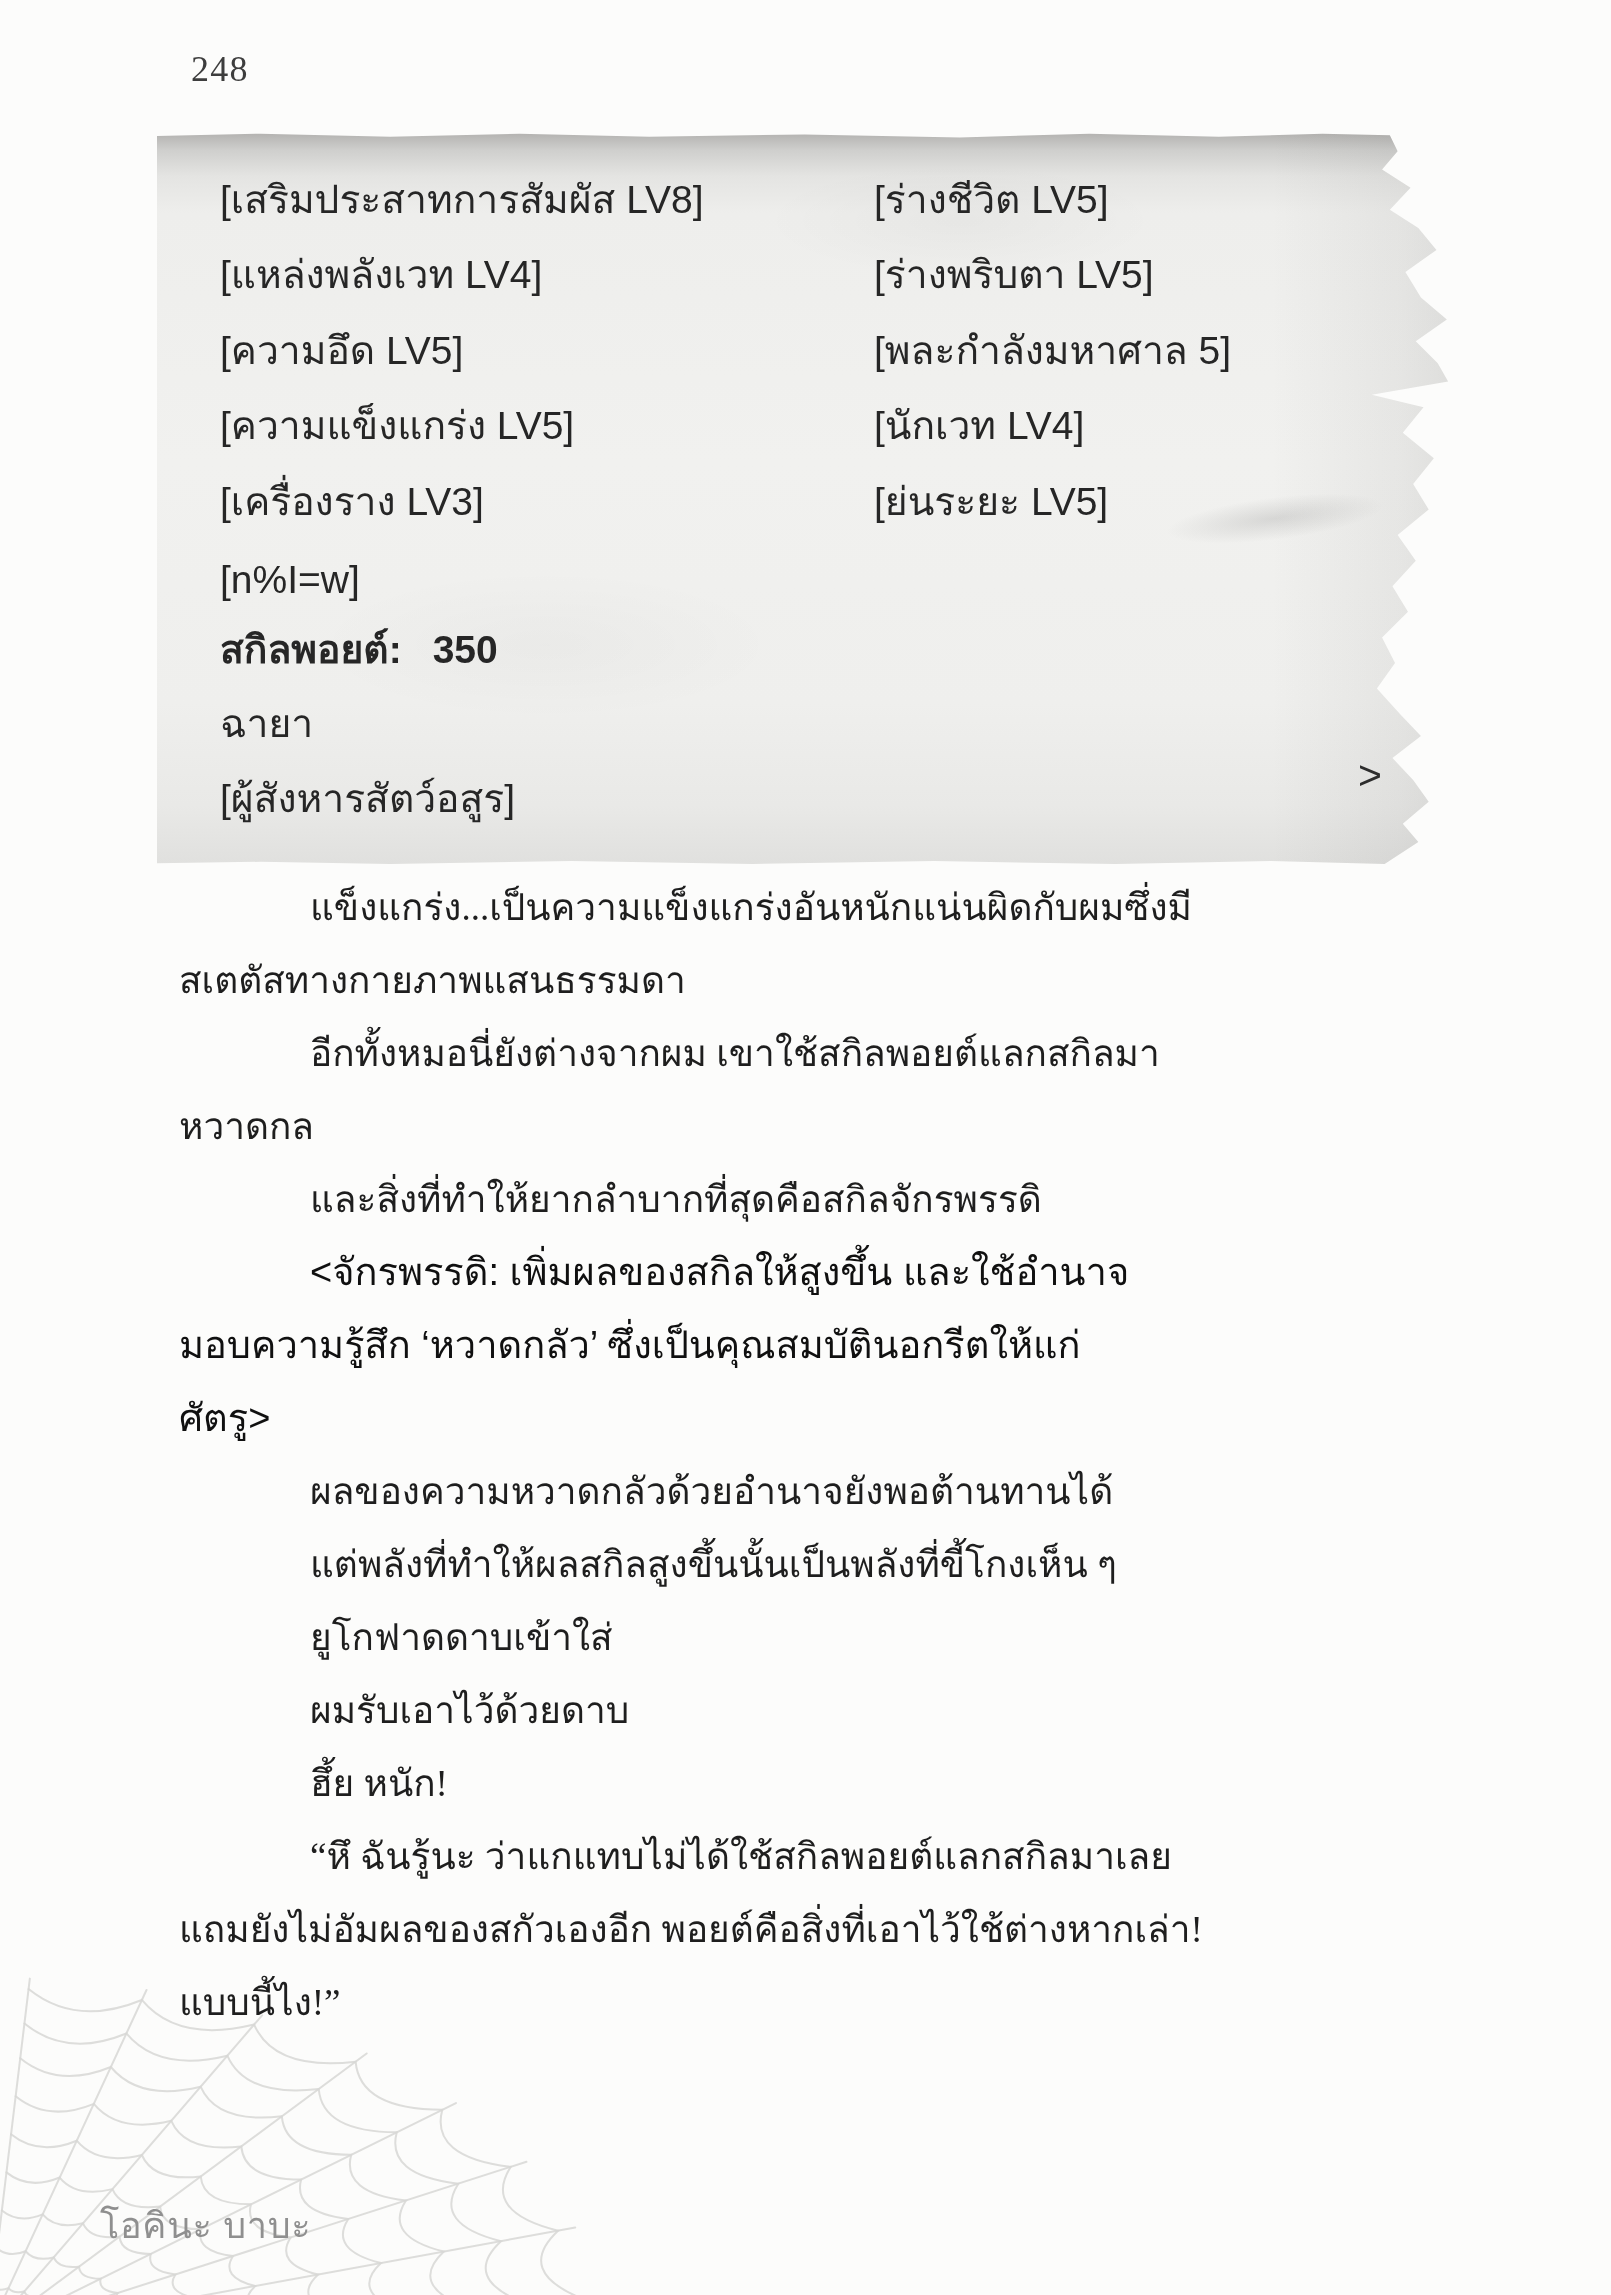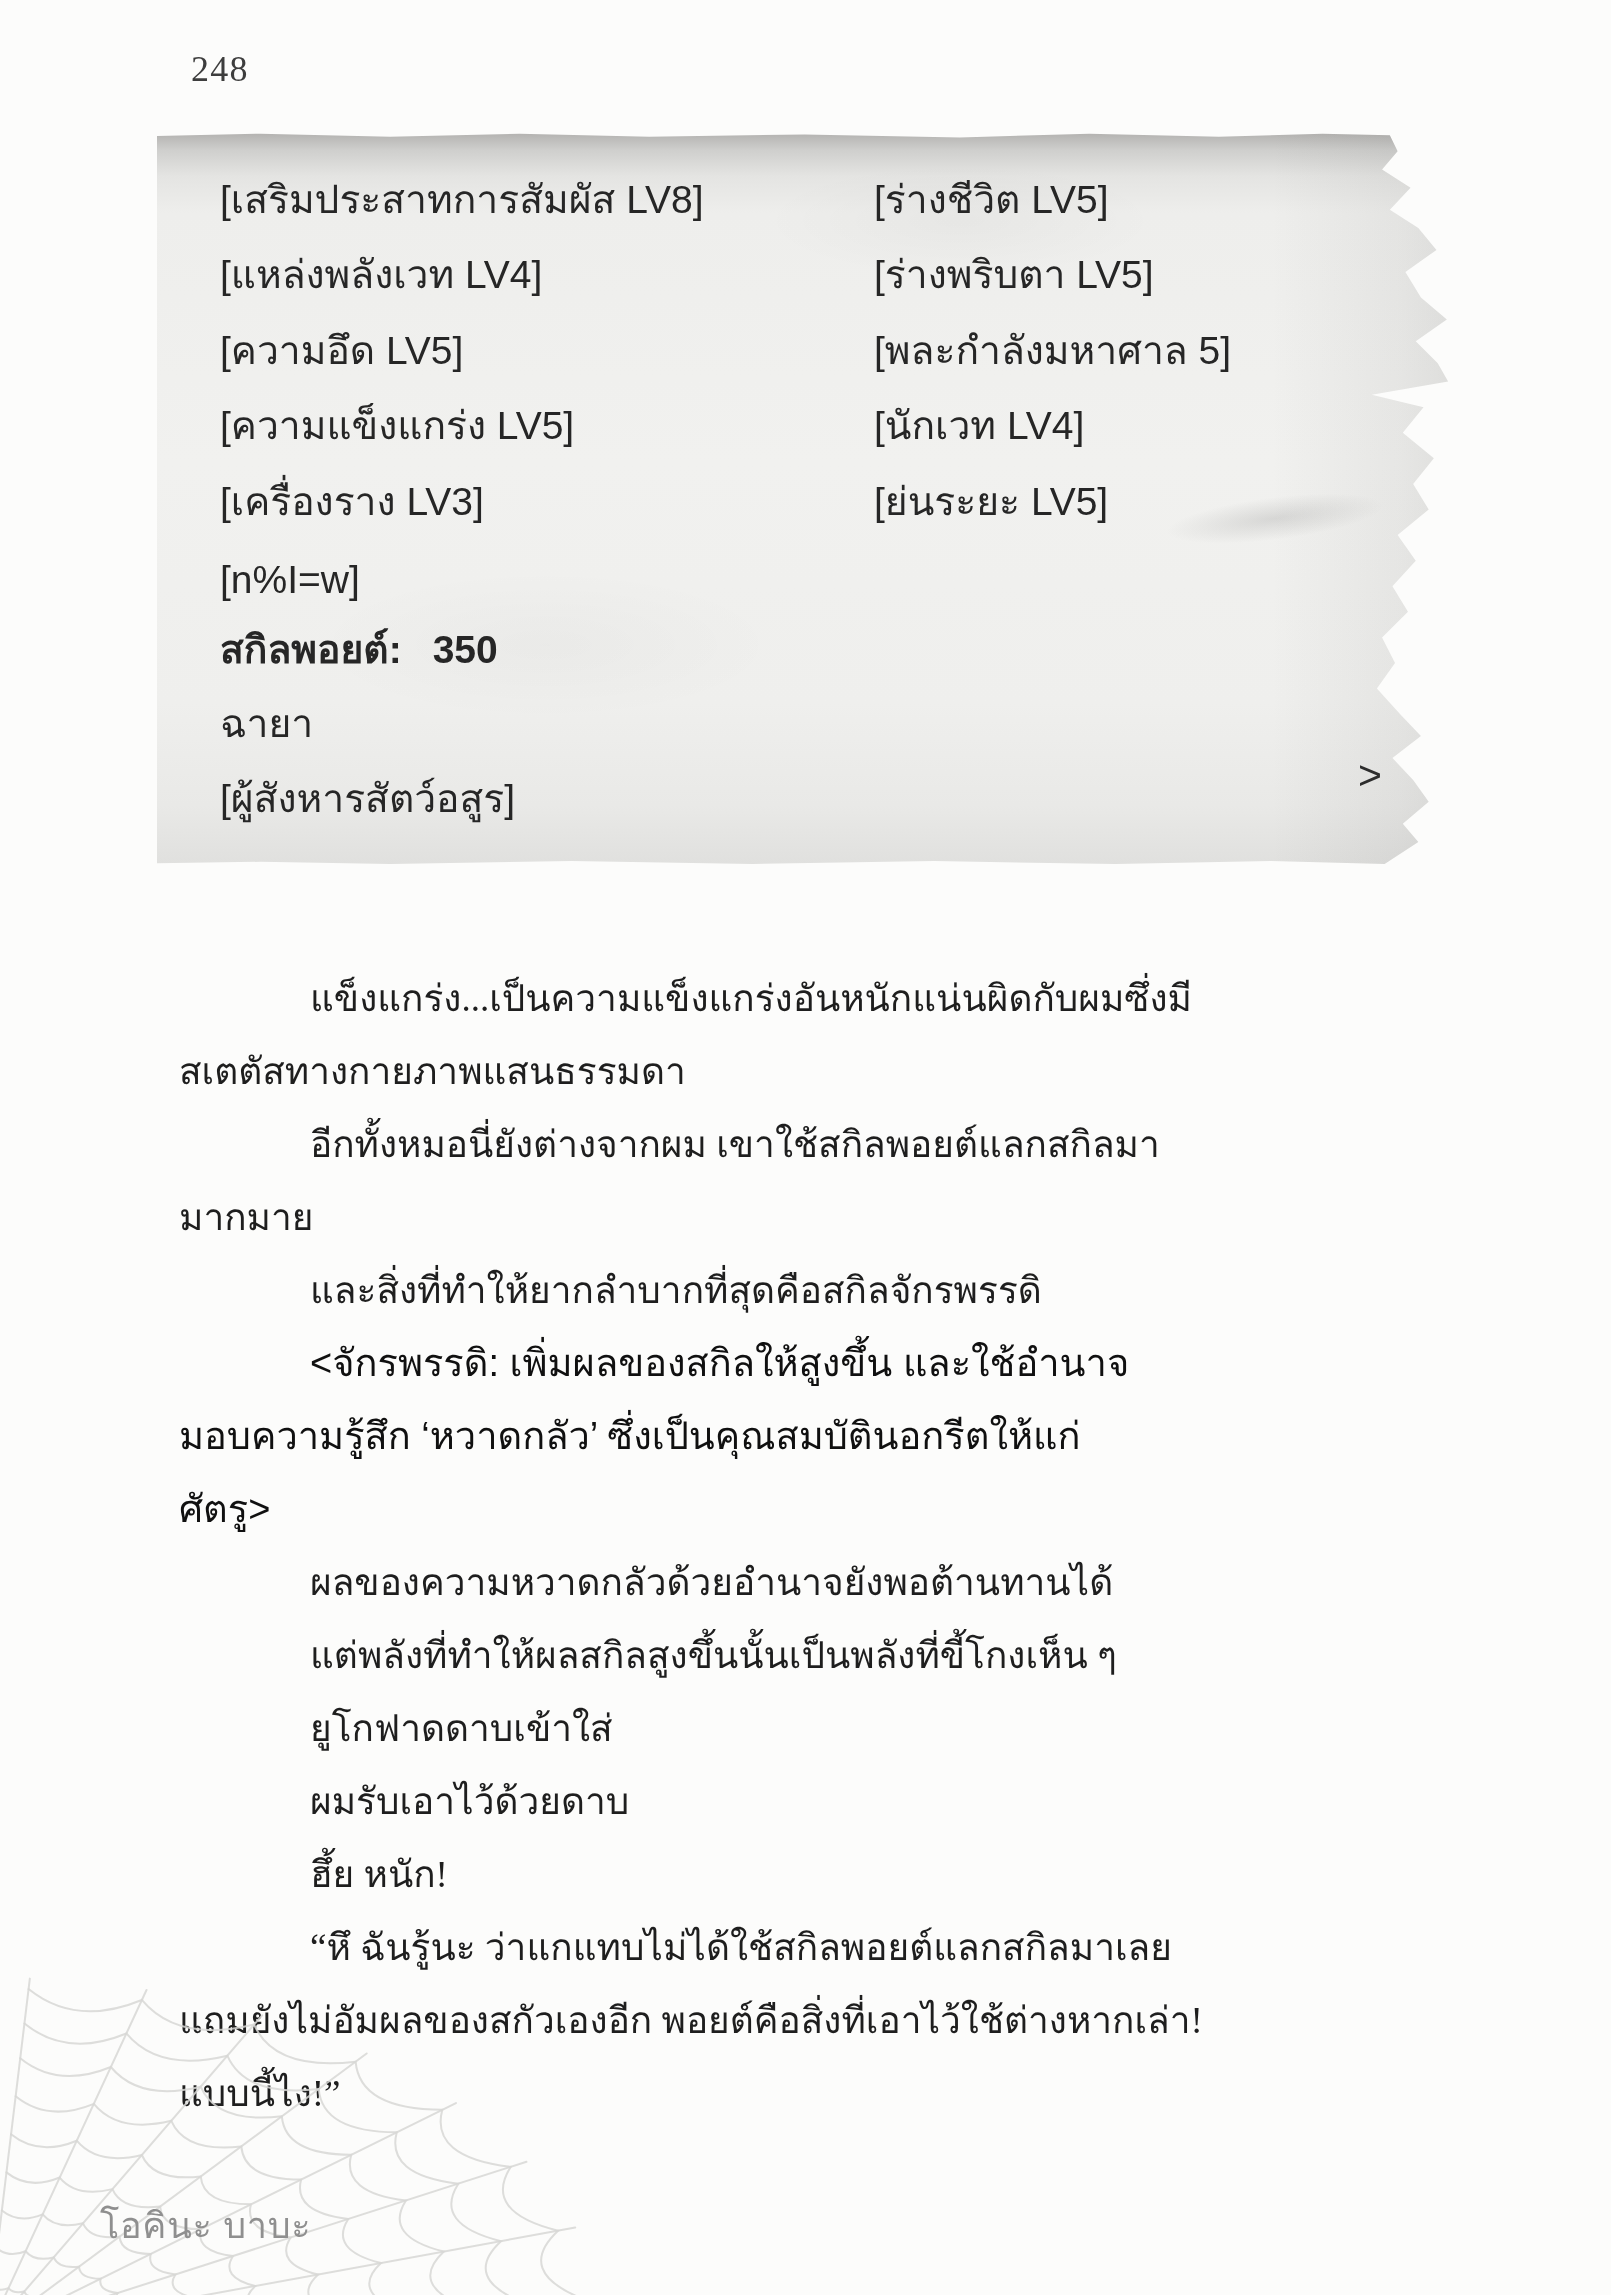--- a/index.html
+++ b/index.html
@@ -57,21 +57,21 @@
   }
   .srow.points { font-weight: 600; }
   .points-value { margin-left: 31px; }
   .next-ind {
     position: absolute; left: 1201px; top: 619px;
     font-size: 41px; color: #2c2c2c;
   }
 
   
   .body-text {
-    position: absolute; left: 179px; top: 962px; width: 1275px;
+    position: absolute; left: 179px; top: 871px; width: 1275px;
     font-family: "Liberation Serif", serif;
     font-size: 37px; color: #1e1e1e;
   }
   .line { height: 73px; line-height: 73px; white-space: nowrap; }
   .line.indent { padding-left: 131px; }
   .line.system {
     font-family: "Liberation Sans", sans-serif;
     font-weight: 400; font-size: 38px; color: #101010;
   }
 
@@ -113,21 +113,21 @@
     <div class="srow" style="top:564px;left:63px">ฉายา</div>
     <div class="srow" style="top:639px;left:63px">[ผู้สังหารสัตว์อสูร]</div>
 
     <div class="next-ind">&gt;</div>
   </section>
 
   <main class="body-text">
     <div class="line indent">แข็งแกร่ง...เป็นความแข็งแกร่งอันหนักแน่นผิดกับผมซึ่งมี</div>
     <div class="line">สเตตัสทางกายภาพแสนธรรมดา</div>
     <div class="line indent">อีกทั้งหมอนี่ยังต่างจากผม  เขาใช้สกิลพอยต์แลกสกิลมา</div>
-    <div class="line">มากมาย</div>
+    <div class="line">หวาดกล</div>
     <div class="line indent">และสิ่งที่ทำให้ยากลำบากที่สุดคือสกิลจักรพรรดิ</div>
     <div class="line indent system">&lt;จักรพรรดิ: เพิ่มผลของสกิลให้สูงขึ้น และใช้อำนาจ</div>
     <div class="line system">มอบความรู้สึก ‘หวาดกลัว’ ซึ่งเป็นคุณสมบัตินอกรีตให้แก่</div>
     <div class="line system">ศัตรู&gt;</div>
     <div class="line indent">ผลของความหวาดกลัวด้วยอำนาจยังพอต้านทานได้</div>
     <div class="line indent">แต่พลังที่ทำให้ผลสกิลสูงขึ้นนั้นเป็นพลังที่ขี้โกงเห็น ๆ</div>
     <div class="line indent">ยูโกฟาดดาบเข้าใส่</div>
     <div class="line indent">ผมรับเอาไว้ด้วยดาบ</div>
     <div class="line indent">ฮึ้ย  หนัก!</div>
     <div class="line indent">“หึ  ฉันรู้นะ  ว่าแกแทบไม่ได้ใช้สกิลพอยต์แลกสกิลมาเลย</div>

